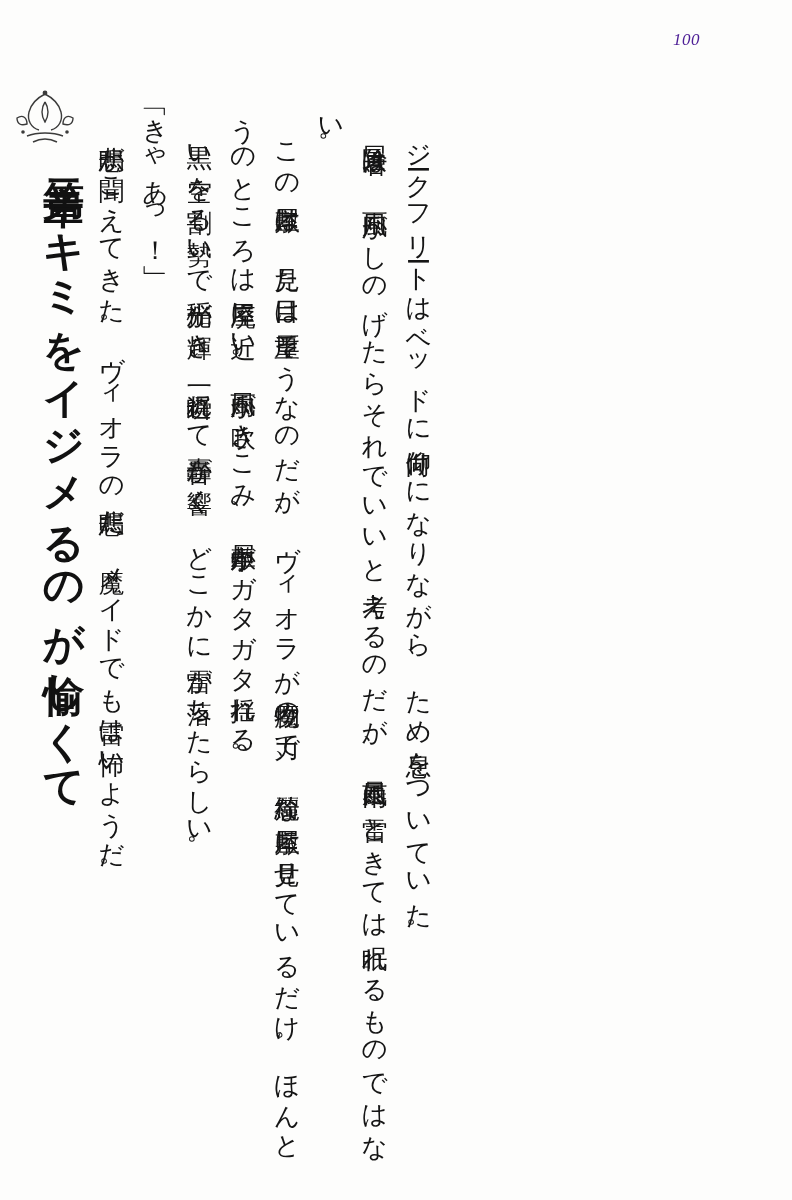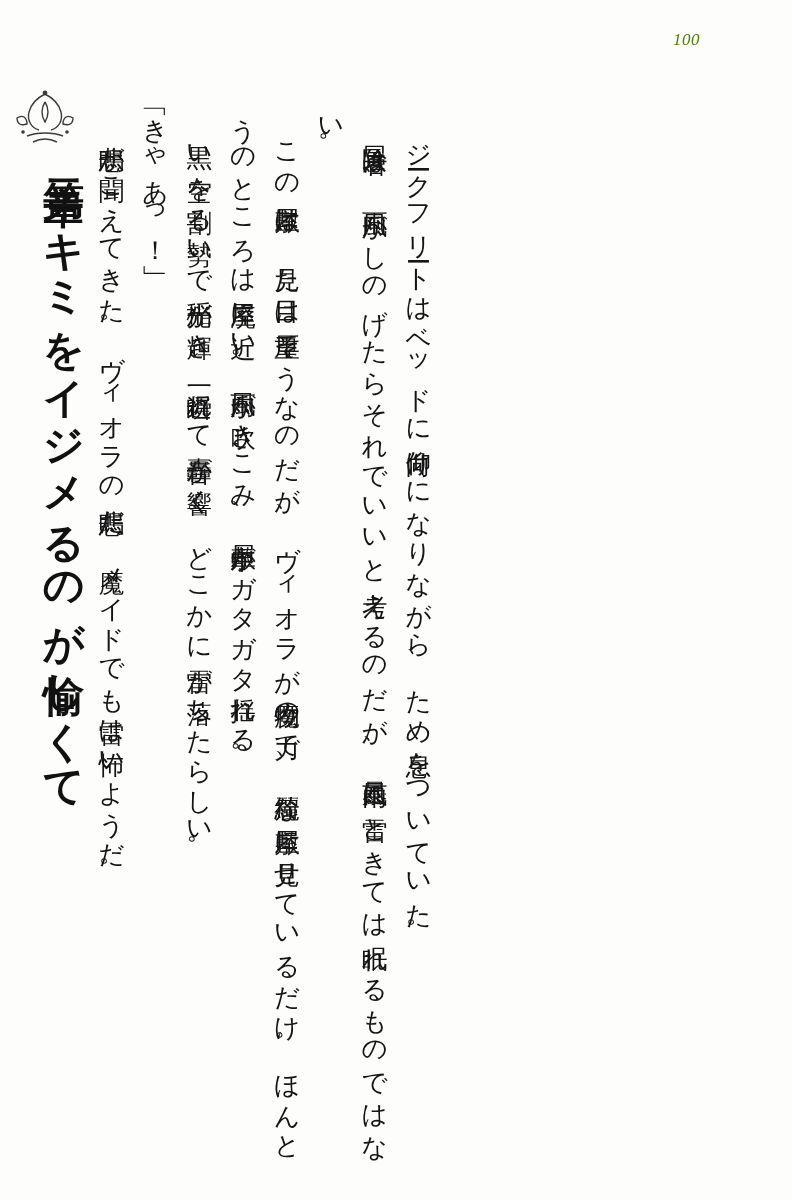--- a/index.html
+++ b/index.html
@@ -23,21 +23,21 @@
   }
 
   
   .page-number {
     position: absolute;
     top: 30px;
     right: 92px;
     font-size: 17px;
     font-style: italic;
     font-family: "Liberation Serif", "DejaVu Serif", serif;
-    color: #4d7c0f;
+    color: #4c1d95;
     letter-spacing: 0.5px;
   }
 
   
   .body-area {
     position: absolute;
     top: 96px;
     right: 118px;
     left: 28px;
     bottom: 56px;

